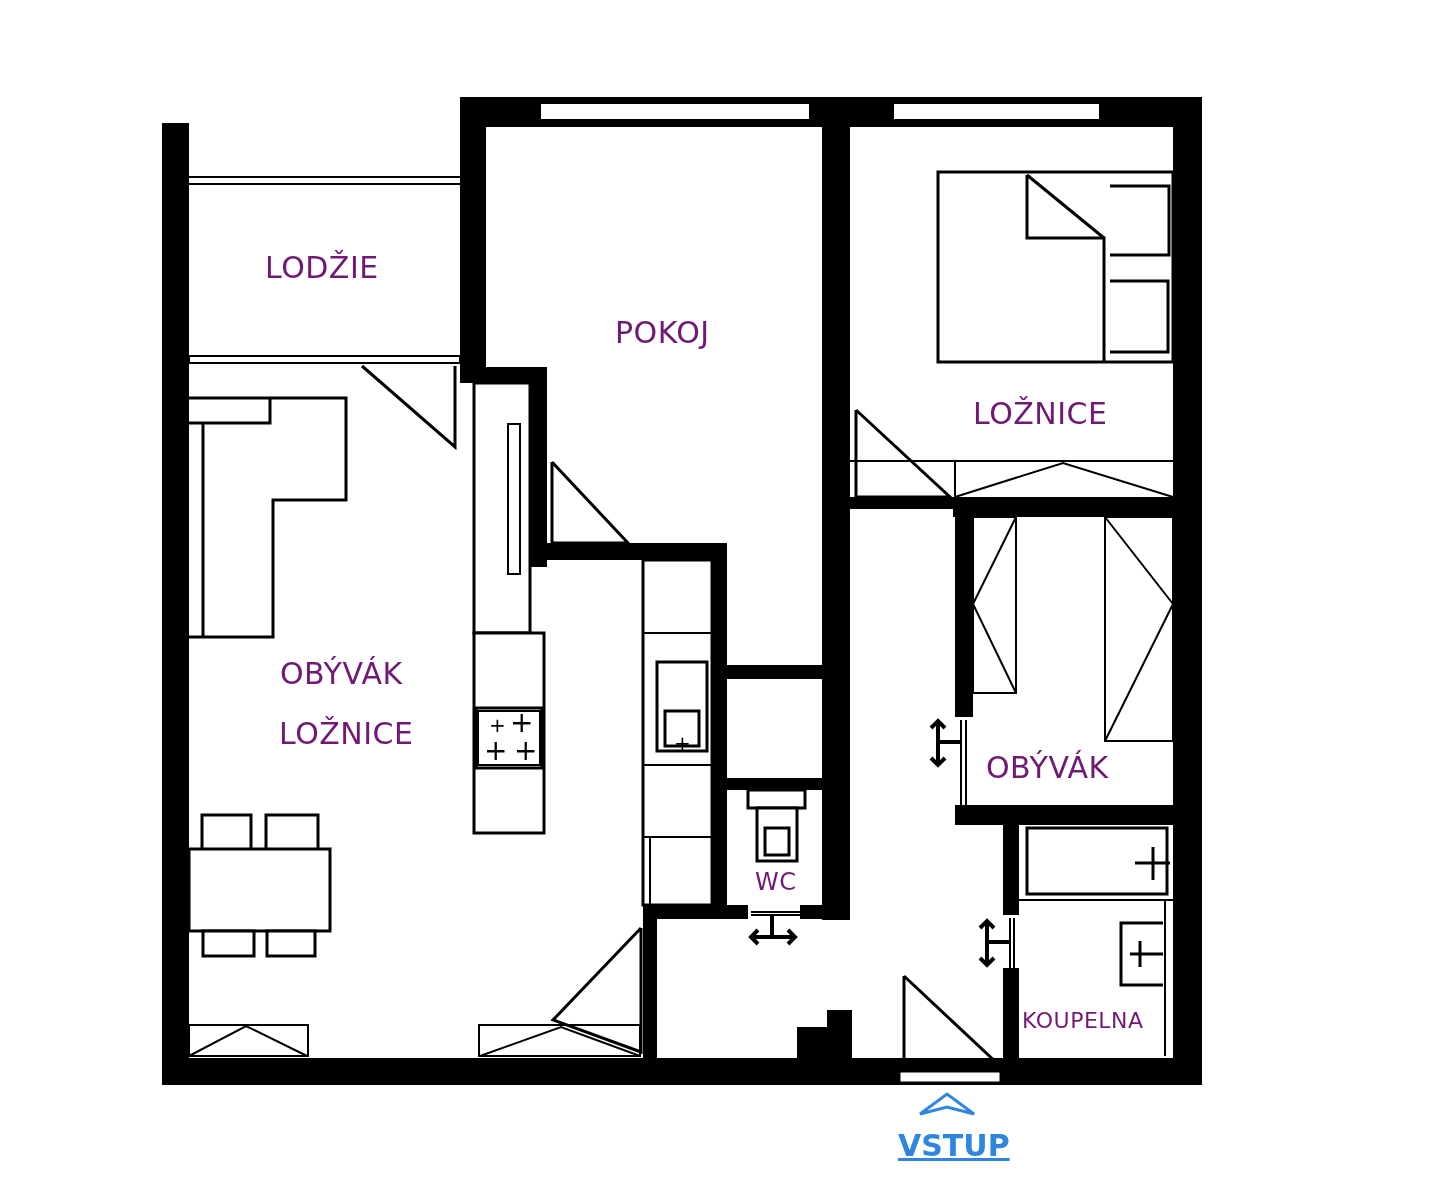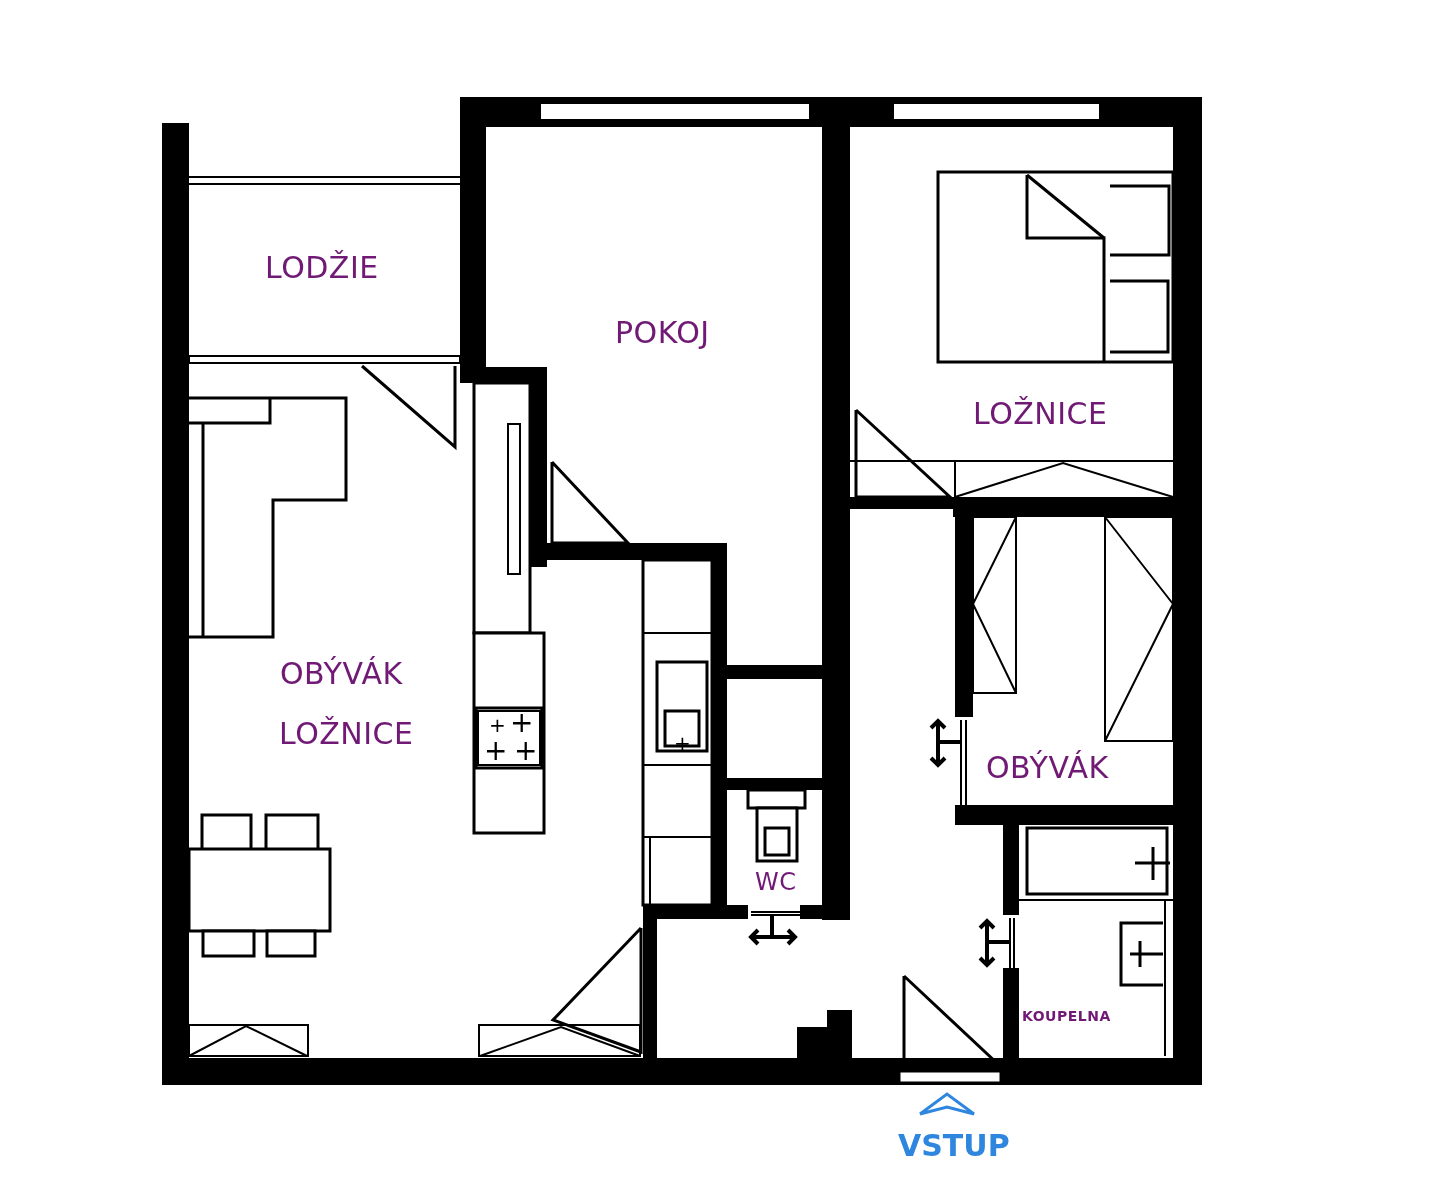--- a/index.html
+++ b/index.html
@@ -5,21 +5,21 @@
     html, body { margin: 0; padding: 0; background: #ffffff; }
     body { width: 1437px; height: 1200px; position: relative; overflow: hidden; font-family: "Liberation Sans", "DejaVu Sans", sans-serif; }
     svg { position: absolute; left: 0; top: 0; }
     .wall { fill: #000; }
     .line { fill: none; stroke: #000; stroke-width: 3; }
     .thin { fill: none; stroke: #000; stroke-width: 2; }
     .furn { fill: #fff; stroke: #000; stroke-width: 3; }
     .win { fill: #fff; stroke: #000; stroke-width: 2; }
     .label { position: absolute; color: #701a75; font-family: "DejaVu Sans", "Liberation Sans", sans-serif; font-size: 30px; white-space: nowrap; letter-spacing: 0.5px; }
     .label.small { font-size: 24px; text-align: center; }
-    .entry { position: absolute; color: #2e86de; font-family: "DejaVu Sans", "Liberation Sans", sans-serif; font-weight: bold; font-size: 30px; }
+    .entry { position: absolute; color: #2e86de; font-family: "DejaVu Sans", "Liberation Sans", sans-serif; font-weight: bold; font-size: 30px; text-decoration: underline; }
     .watermark { position: absolute; left: 470px; top: 575px; font-size: 80px; color: rgba(200,200,200,0.18); font-family: "DejaVu Sans", sans-serif; }
   </style>
 </head>
 <body>
 
 <div>
 <svg width="1437" height="1200" viewBox="0 0 1437 1200">
 
   <g>
     <rect class="wall" x="162" y="123" width="27" height="962"></rect>
@@ -196,14 +196,14 @@
 
 <div class="watermark"></div>
 
 <div class="label" style="left:265px; top:250px;">LODŽIE</div>
 <div class="label" style="left:615px; top:315px;">POKOJ</div>
 <div class="label" style="left:973px; top:396px;">LOŽNICE</div>
 <div class="label" style="left:280px; top:656px;">OBÝVÁK</div>
 <div class="label" style="left:279px; top:716px;">LOŽNICE</div>
 <div class="label" style="left:986px; top:750px;">OBÝVÁK</div>
 <div class="label small" style="left:755px; top:868px;">WC</div>
-<div class="label small" style="left:1022px; top:1008px; font-size:14px;font-weight:bold;">KOUPELNA</div>
+<div class="label small" style="left:1022px; top:1008px; font-size:22px;">KOUPELNA</div>
 <div class="entry" style="left:898px; top:1128px;">VSTUP</div>
 
 </body></html>

